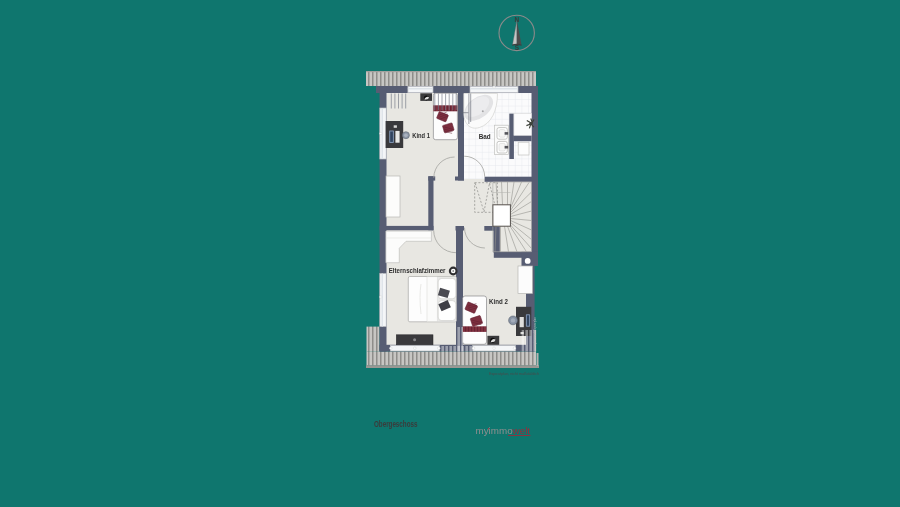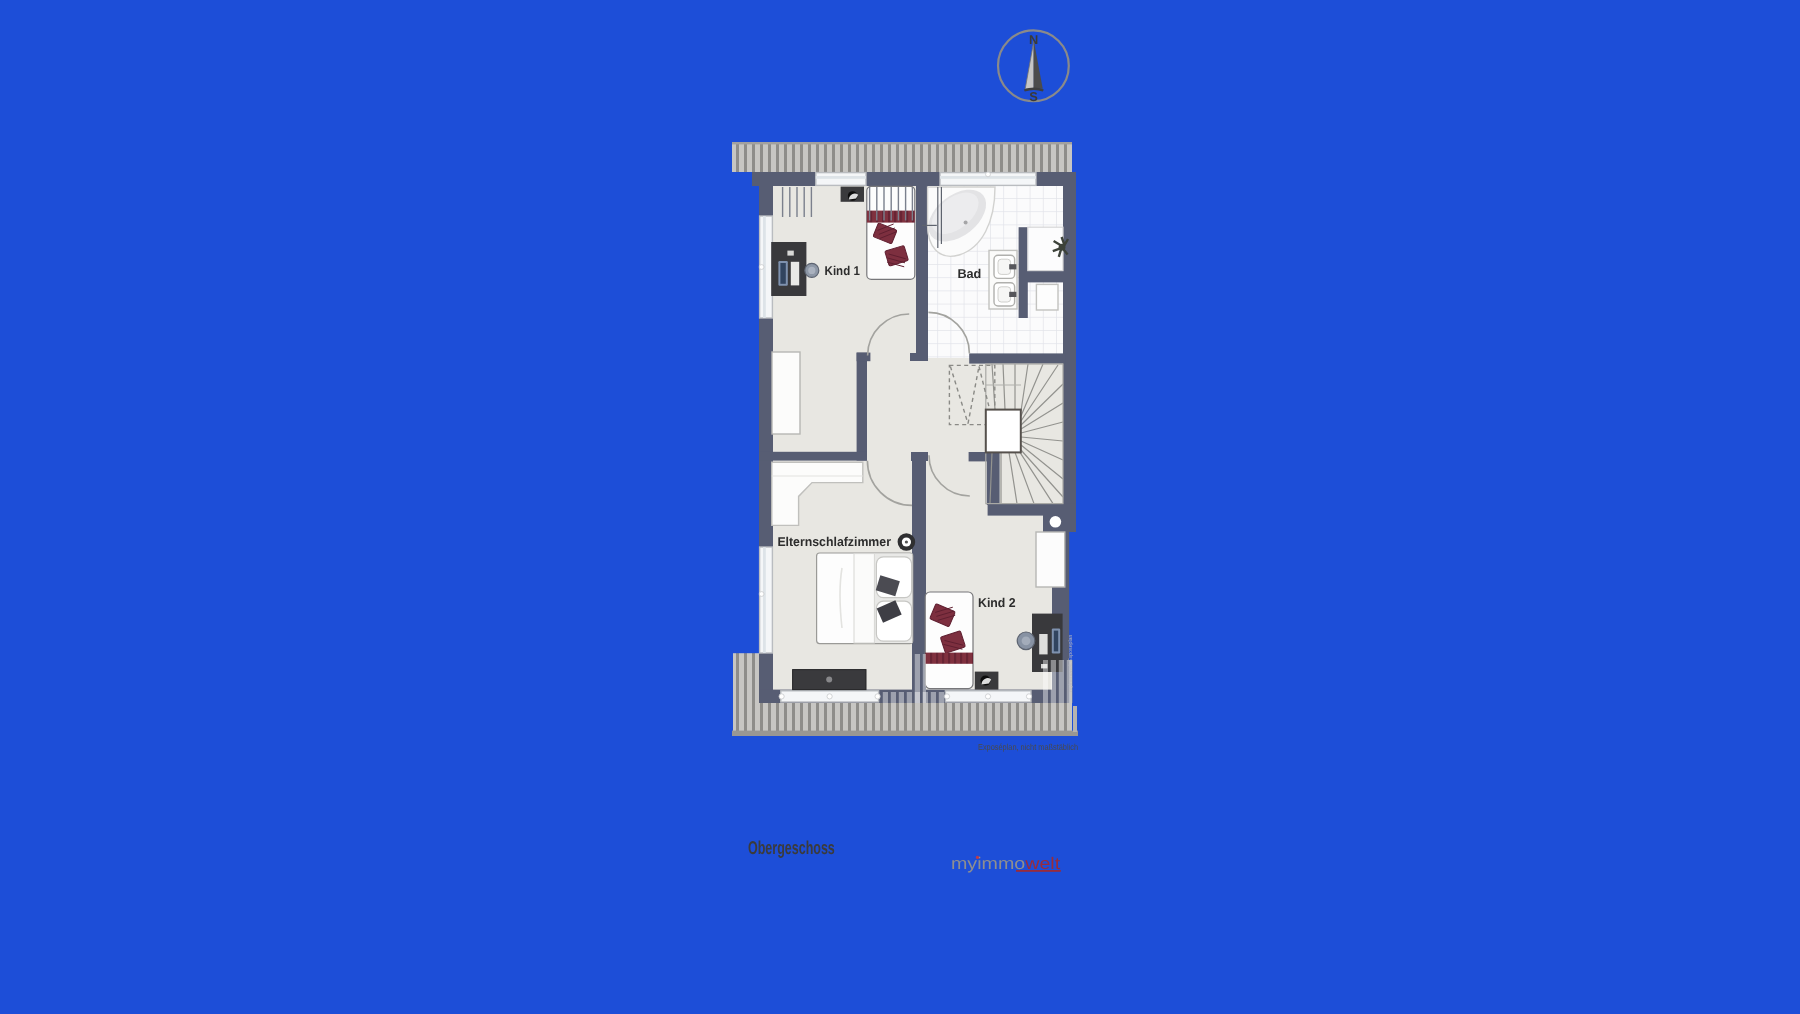--- a/index.html
+++ b/index.html
@@ -1,16 +1,16 @@
 <!DOCTYPE html>
 <html><head>
 <meta charset="utf-8">
 <style>
   html,body{margin:0;padding:0;background:#ffffff;}
-  #page{position:relative;width:900px;height:507px;background:#1d4ed8;overflow:hidden;
+  #page{position:relative;width:900px;height:507px;background:#0f766e;overflow:hidden;
         font-family:"Liberation Sans", sans-serif;}
   svg{position:absolute;left:0;top:0;}
 </style>
 </head>
 <body>
 <div id="page">
 <svg width="900" height="507" viewBox="0 0 900 507">
   <defs>
     <pattern id="hatch" width="4" height="8" patternUnits="userSpaceOnUse">
       <rect width="4" height="8" fill="#c7c6c3"></rect>

